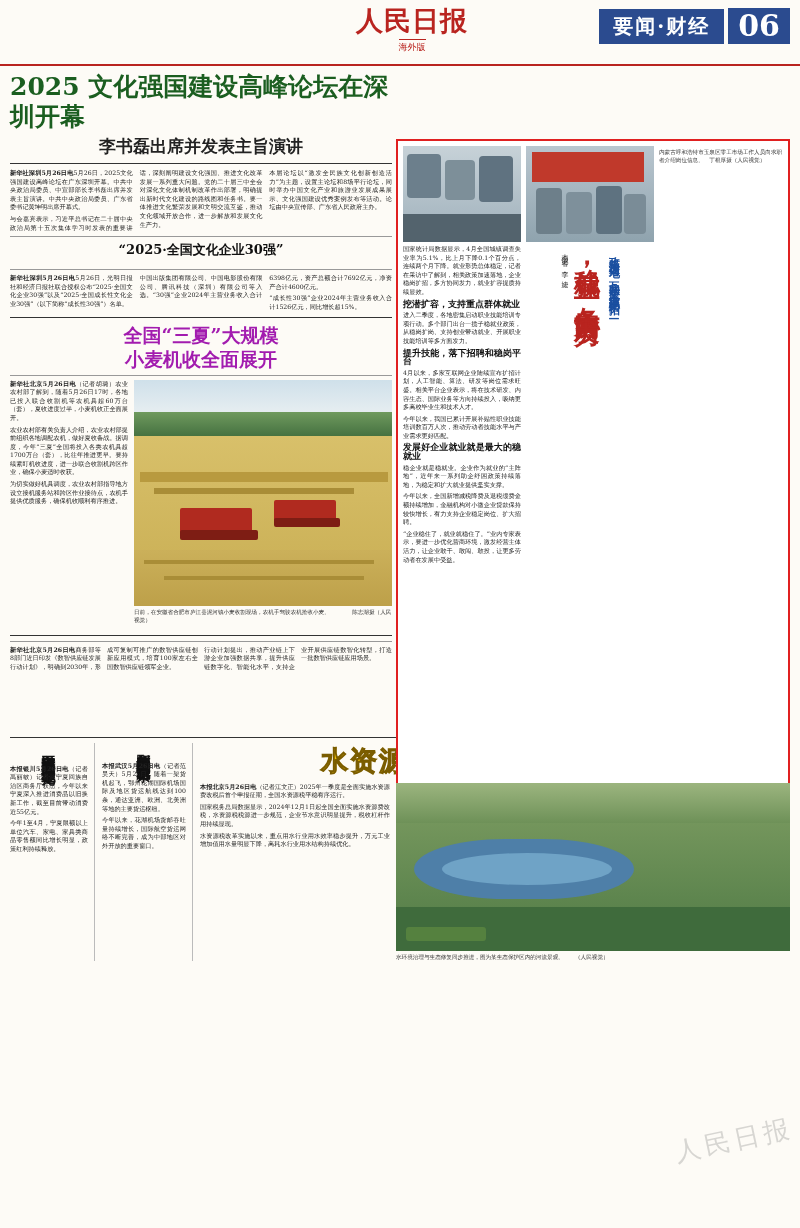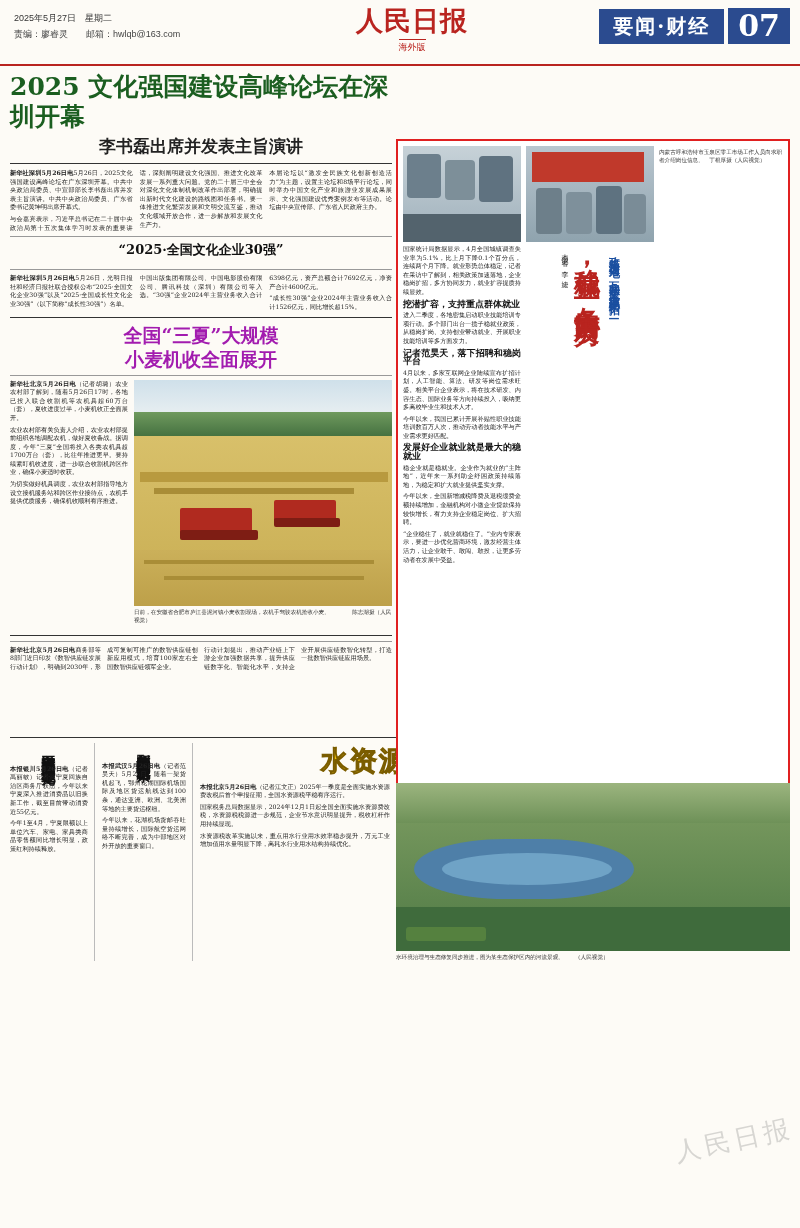--- a/index.html
+++ b/index.html
@@ -52,31 +52,27 @@
   .field{background:linear-gradient(#d8c06a,#c8ad52);}
   .green{background:linear-gradient(#6f9a5e,#3f6b3c);}
   .machine{position:absolute;background:#b02a1f;border-radius:2px;}
 </style>
 </head>
 <body>
 
 <div class="page">
 
   <div class="masthead">
-    <div class="mh-left">
-      <div>2025年5月27日　星期二</div>
-      <div class="l2">责编：廖睿灵　　邮箱：hwlqb@163.com</div>
-    </div>
     <div class="mh-logo">
       <div class="cn">人民日报</div>
       <div class="sub">海外版</div>
     </div>
     <div class="mh-right">
       <div class="mh-sec">要闻·财经</div>
-      <div class="mh-num">07</div>
+      <div class="mh-num">06</div>
     </div>
   </div>
 
   <div class="cols">
 
     <div style="display:flex;gap:8px;">
 
       <div style="width:382px;">
 
         <div class="hl1">2025 文化强国建设高峰论坛在深圳开幕</div>
@@ -147,21 +143,21 @@
           <div class="photo" style="height:96px;position:relative;background:linear-gradient(#c7d2d8,#9fb0bb);">
             <div style="position:absolute;left:4px;top:8px;width:34px;height:44px;background:#6c7f8c;border-radius:4px;"></div>
             <div style="position:absolute;left:42px;top:14px;width:30px;height:40px;background:#7d8f99;border-radius:4px;"></div>
             <div style="position:absolute;left:76px;top:10px;width:34px;height:46px;background:#5f7280;border-radius:4px;"></div>
             <div style="position:absolute;left:0;bottom:0;right:0;height:28px;background:#53636d;"></div>
           </div>
           <div class="body-txt" style="margin-top:3px;">
             <p>国家统计局数据显示，4月全国城镇调查失业率为5.1%，比上月下降0.1个百分点，连续两个月下降。就业形势总体稳定，记者在采访中了解到，相关政策加速落地，企业稳岗扩招，多方协同发力，就业扩容提质持续显效。</p>
             <div class="bx-head">挖潜扩容，支持重点群体就业</div>
             <p>进入二季度，各地密集启动职业技能培训专项行动。多个部门出台一揽子稳就业政策，从稳岗扩岗、支持创业带动就业、开展职业技能培训等多方面发力。</p>
-            <div class="bx-head">记者范昊天，落下招聘和稳岗平台</div>
+            <div class="bx-head">提升技能，落下招聘和稳岗平台</div>
             <p>4月以来，多家互联网企业陆续宣布扩招计划，人工智能、算法、研发等岗位需求旺盛。相关平台企业表示，将在技术研发、内容生态、国际业务等方向持续投入，吸纳更多高校毕业生和技术人才。</p>
             <p>今年以来，我国已累计开展补贴性职业技能培训数百万人次，推动劳动者技能水平与产业需求更好匹配。</p>
             <div class="bx-head">发展好企业就业就是最大的稳就业</div>
             <p>稳企业就是稳就业。企业作为就业的“主阵地”，近年来一系列助企纾困政策持续落地，为稳定和扩大就业提供坚实支撑。</p>
             <p>今年以来，全国新增减税降费及退税缓费金额持续增加，金融机构对小微企业贷款保持较快增长，有力支持企业稳定岗位、扩大招聘。</p>
             <p>“企业稳住了，就业就稳住了。”业内专家表示，要进一步优化营商环境，激发经营主体活力，让企业敢干、敢闯、敢投，让更多劳动者在发展中受益。</p>
           </div>
         </div>
 
         <div style="width:128px;display:flex;flex-direction:column;">

